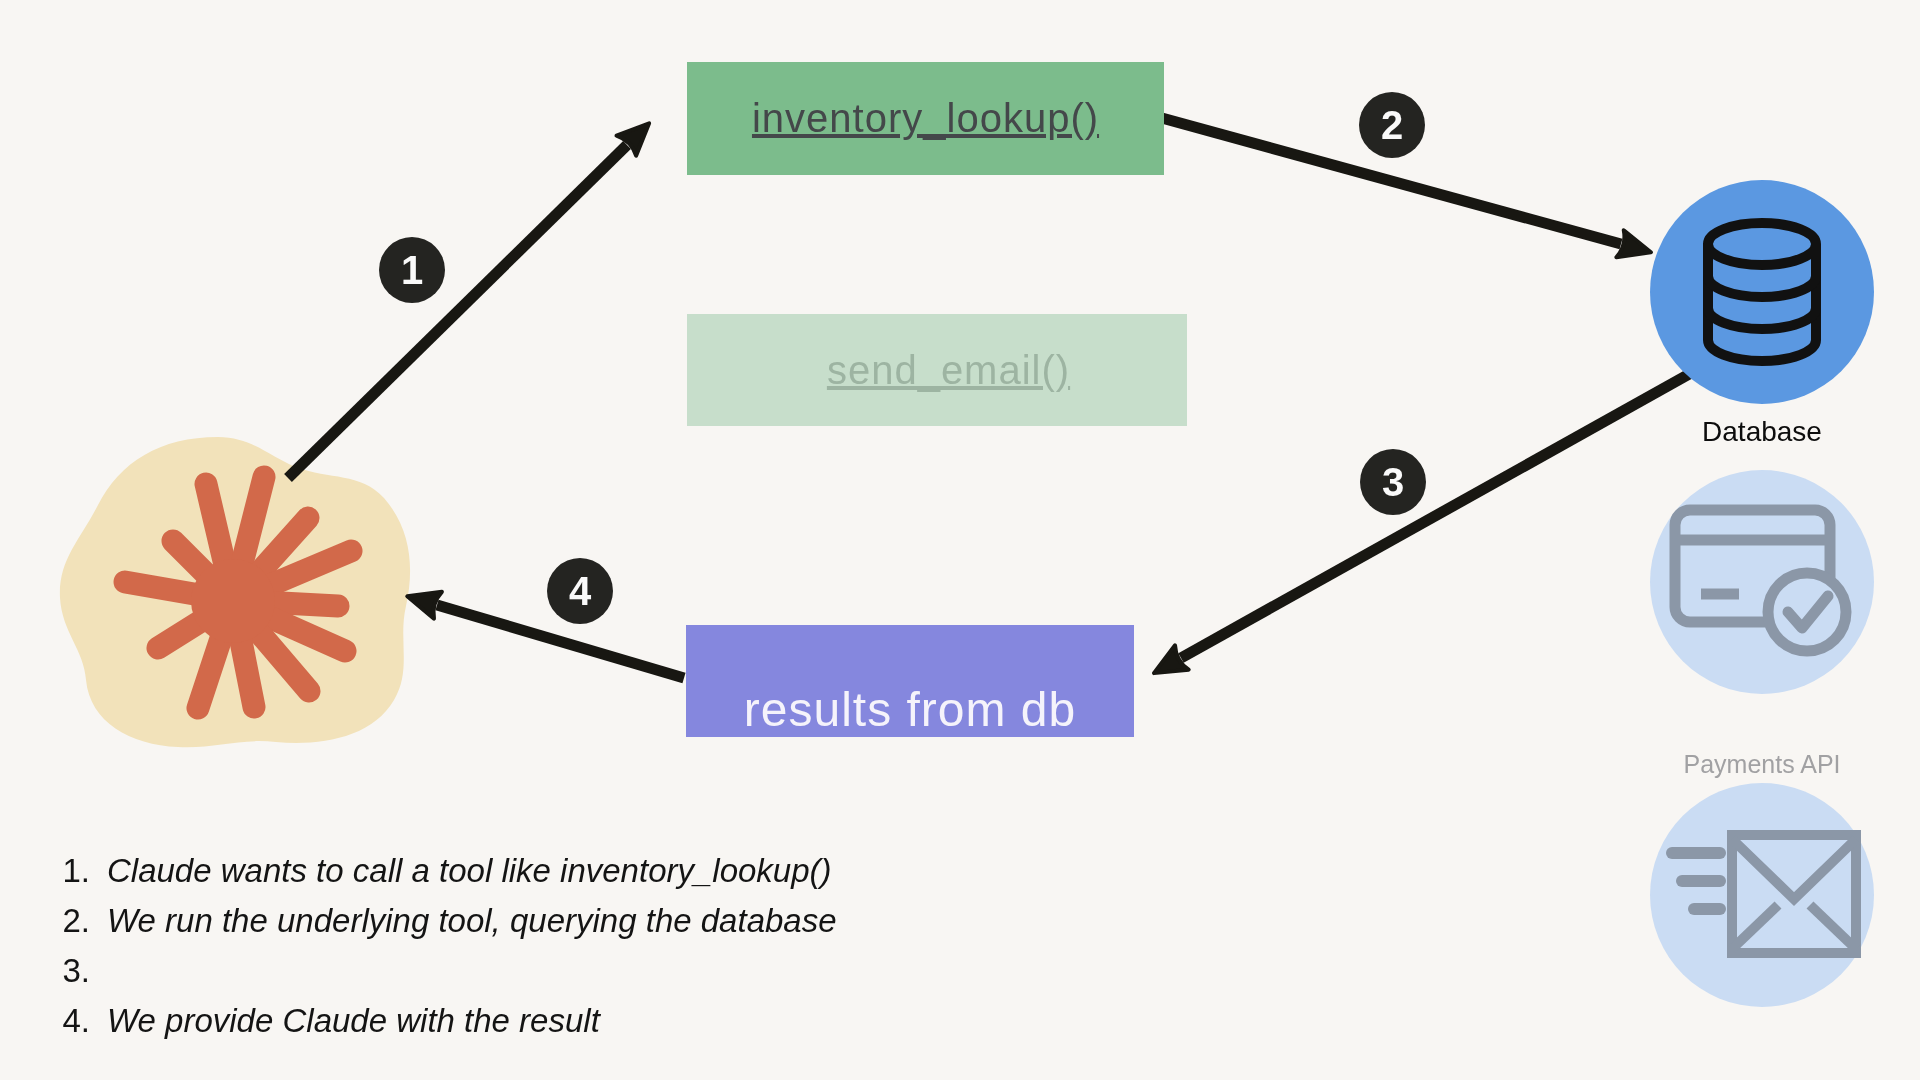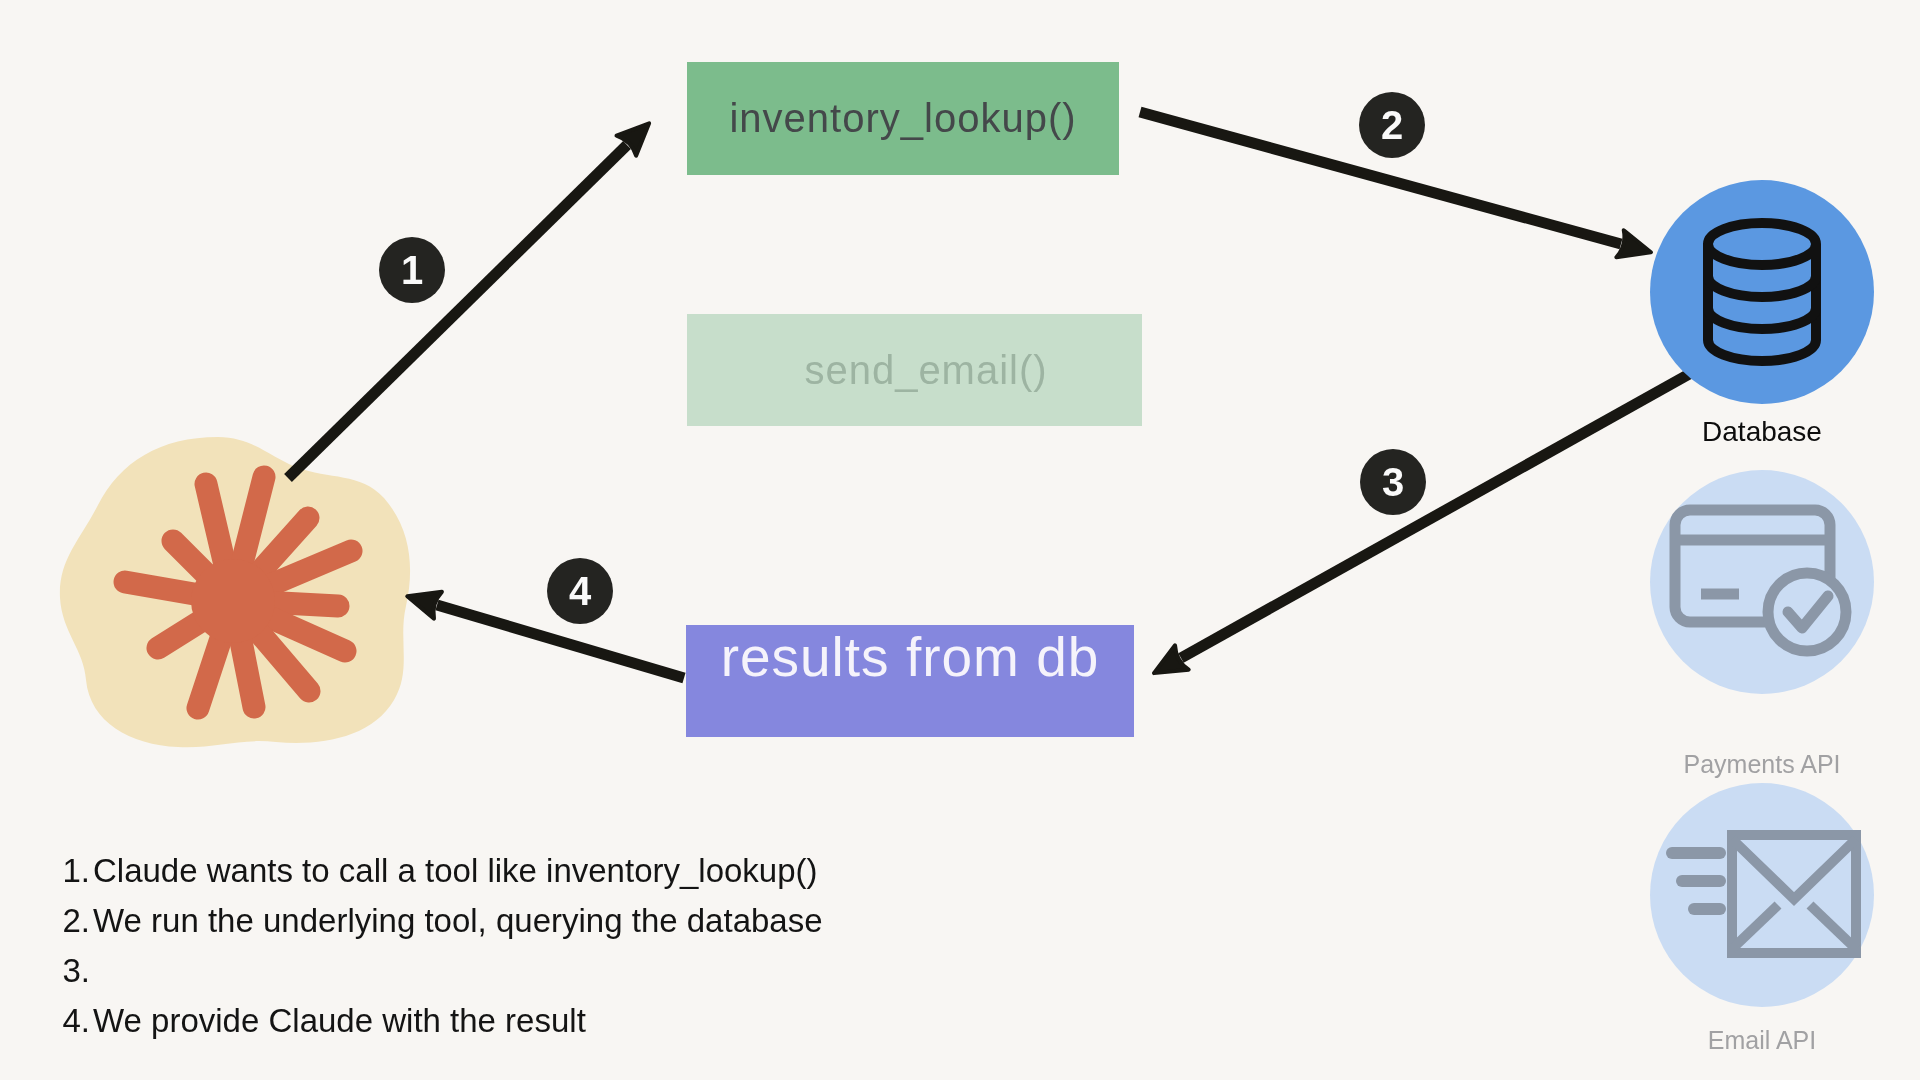--- a/index.html
+++ b/index.html
@@ -2,47 +2,47 @@
 <html><head>
 <meta charset="utf-8">
 <style>
   html,body{margin:0;padding:0;}
   body{font-family:"Liberation Sans","DejaVu Sans",sans-serif;background:#e8e8e8;}
   #stage{position:relative;width:1920px;height:1080px;background:#f8f6f3;overflow:hidden;}
   .abs{position:absolute;}
   svg{display:block;}
 
   
-  .toolbox{position:absolute;left:687px;width:432px;display:flex;align-items:center;justify-content:center;
-           font-size:40px;letter-spacing:1px;}
+  .toolbox{position:absolute;left:687px;width:477px;display:flex;align-items:center;justify-content:center;
+           font-size:40px;letter-spacing:1px;text-decoration:underline;}
   .toolbox.active{background:#7cbc8c;color:#44484a;}
   .toolbox.inactive{background:#c7decb;color:#9db4a2;}
 
   
   .resultbox{position:absolute;left:686px;top:625px;width:448px;height:112px;background:#8587de;color:#f5f3fb;
-             display:flex;align-items:flex-start;justify-content:center;font-size:55px;letter-spacing:1px;}
+             display:flex;align-items:flex-end;justify-content:center;font-size:48px;letter-spacing:1px;}
 
   
   .badge{position:absolute;width:66px;height:66px;border-radius:50%;background:#242421;color:#fafafa;
          display:flex;align-items:center;justify-content:center;font-size:40px;font-weight:bold;}
 
   
   .service-circle{position:absolute;left:1650px;width:224px;height:224px;border-radius:50%;
                   display:flex;align-items:center;justify-content:center;}
   .service-circle.active{background:#5b98e1;}
   .service-circle.inactive{background:#cadcf3;}
   .service-label{position:absolute;left:1612px;width:300px;text-align:center;}
   .service-label.dark{color:#0d0d0d;font-size:28px;}
   .service-label.gray{color:#a1a1a3;font-size:25px;}
 
   
   .steps{position:absolute;left:62px;top:846px;font-size:33px;color:#141414;}
   .step-row{display:flex;line-height:50px;}
   .step-num{width:28px;text-align:right;flex:0 0 auto;}
-  .step-text{margin-left:3px;white-space:nowrap;}
+  .step-text{margin-left:17px;white-space:nowrap;font-style:italic;}
 </style>
 </head>
 <body>
 
 <div id="stage">
 
   <svg class="abs" width="1920" height="1080" viewBox="0 0 1920 1080" style="left:0;top:0;">
     <defs>
       <marker id="ah" viewBox="0 0 40 40" refX="5" refY="20" markerWidth="40" markerHeight="40" markerUnits="userSpaceOnUse" orient="auto">
         <path d="M4 6 L36 20 L4 34 Q11 20 4 6 Z" fill="#181712" stroke="#181712" stroke-width="4" stroke-linejoin="round"></path>
@@ -146,21 +146,20 @@
         <path d="M70 124 L116 80"></path>
         <path d="M194 124 L148 80"></path>
         <g stroke-width="12" stroke-linecap="round">
           <line x1="10" y1="28" x2="58" y2="28"></line>
           <line x1="20" y1="56" x2="58" y2="56"></line>
           <line x1="32" y1="84" x2="58" y2="84"></line>
         </g>
       </g>
     </svg>
   </div>
-  <div class="service-label gray" style="top:1026px;">Email API</div>
 
   <div class="steps">
     <div class="step-row">
       <span class="step-num">1.</span>
       <span class="step-text">Claude wants to call a tool like inventory_lookup()</span>
     </div>
     <div class="step-row">
       <span class="step-num">2.</span>
       <span class="step-text">We run the underlying tool, querying the database</span>
     </div>

